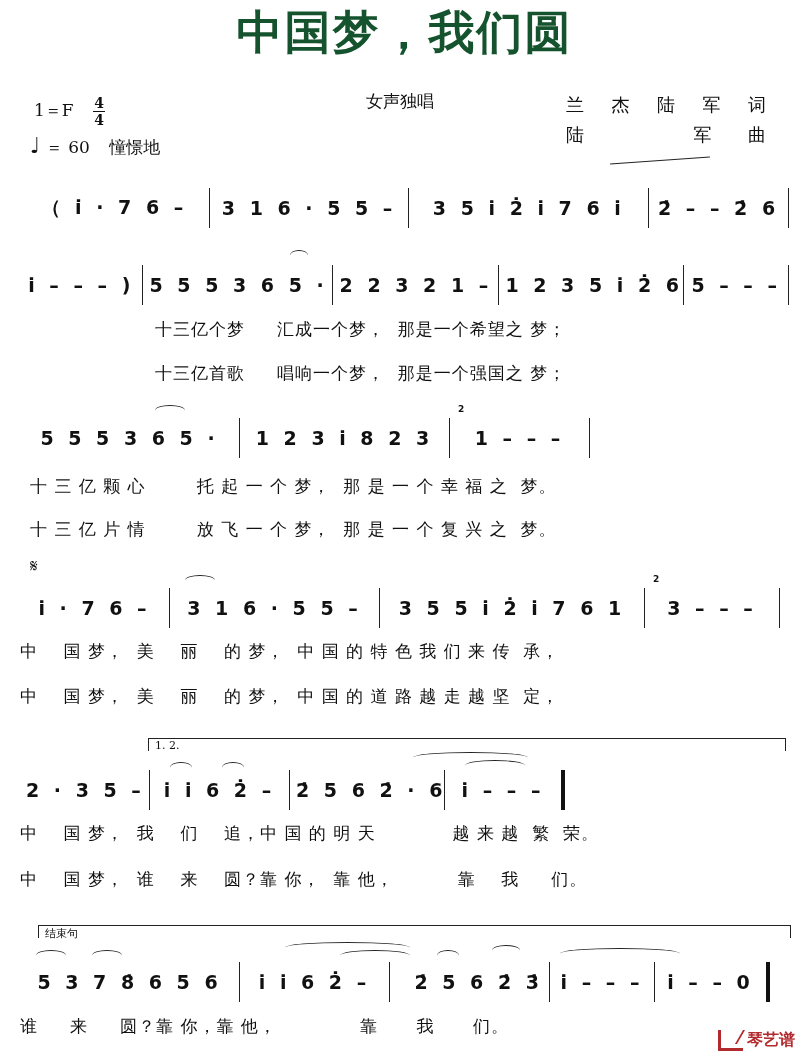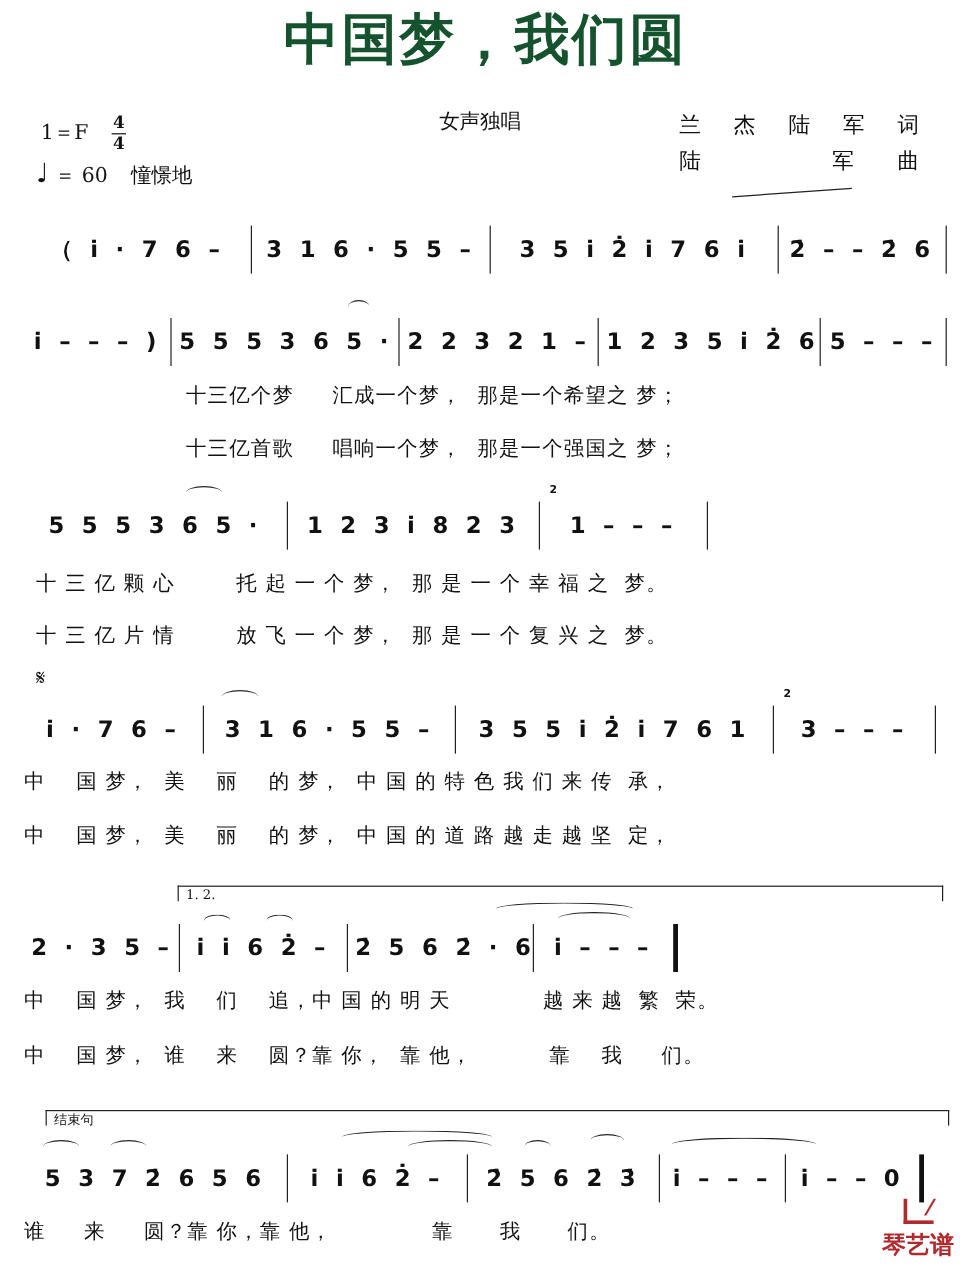--- a/index.html
+++ b/index.html
@@ -34,22 +34,22 @@
     .lyric {
       left: 20px; font-family: "DejaVu Sans", sans-serif; font-size: 17px;
       letter-spacing: 1px; white-space: pre; color: #111;
     }
     .slur { position: absolute; border-top: 1.5px solid #222; border-radius: 50% 50% 0 0; height: 10px; }
     .volta { border-top: 1.5px solid #222; border-left: 1.5px solid #222; height: 12px; font-size: 11px; padding-left: 6px; font-family: "DejaVu Serif", serif; }
     .volta.rightend { border-right: 1.5px solid #222; }
     .segno { font-size: 18px; font-family: "DejaVu Serif", serif; }
     .endbar { border-right: 4px solid #111 !important; }
     .watermark {
-      right: 14px; bottom: 10px; font-size: 20px; font-weight: bold; color: #b22a2e;
-      display: flex; align-items: center; gap: 4px; flex-direction: column;
+      right: 14px; bottom: 10px; font-size: 16px; font-weight: bold; color: #b22a2e;
+      display: flex; align-items: center; gap: 4px;
     }
     .wm-icon { width: 22px; height: 18px; border-left: 3px solid #b22a2e; border-bottom: 3px solid #b22a2e; position: relative; }
     .wm-icon::after { content: ""; position: absolute; left: 2px; top: 0; width: 16px; height: 14px; border-right: 2px solid #b22a2e; transform: skewX(-30deg); }
   </style>
 </head>
 <body>
 
 <div class="abs title">中国梦，我们圆</div>
 
 <div class="abs meta key">
@@ -153,26 +153,26 @@
       </div>
       <div class="measure b" style="width: 155px;">
         <span style="white-space: pre; letter-spacing: 4px;">2̇ 5 6 2̇ · 6</span>
       </div>
       <div class="measure b endbar" style="width: 120px;">
         <span style="white-space: pre; letter-spacing: 4px;">i̇ – – –</span>
       </div>
     </div>
     <div class="abs staff" style="top: 962px;">
       <div class="measure b" style="width: 220px;">
-        <span style="white-space: pre; letter-spacing: 4px;">5 3 7 2̇ 6 5 6</span>
+        <span style="white-space: pre; letter-spacing: 4px;">5 3 7 8̇ 6 5 6</span>
       </div>
       <div class="measure b" style="width: 150px;">
         <span style="white-space: pre; letter-spacing: 4px;">i̇ i̇ 6 2̇ –</span>
       </div>
-      <div class="measure b" style="width: 160px;">
+      <div class="measure b" style="width: 160px; justify-content: flex-end;">
         <span style="white-space: pre; letter-spacing: 4px;">2̇ 5 6 2̇ 3̇</span>
       </div>
       <div class="measure b" style="width: 105px;">
         <span style="white-space: pre; letter-spacing: 4px;">i̇ – – –</span>
       </div>
       <div class="measure b endbar" style="width: 115px;">
         <span style="white-space: pre; letter-spacing: 4px;">i̇ – – 0</span>
       </div>
     </div>
   </div>

